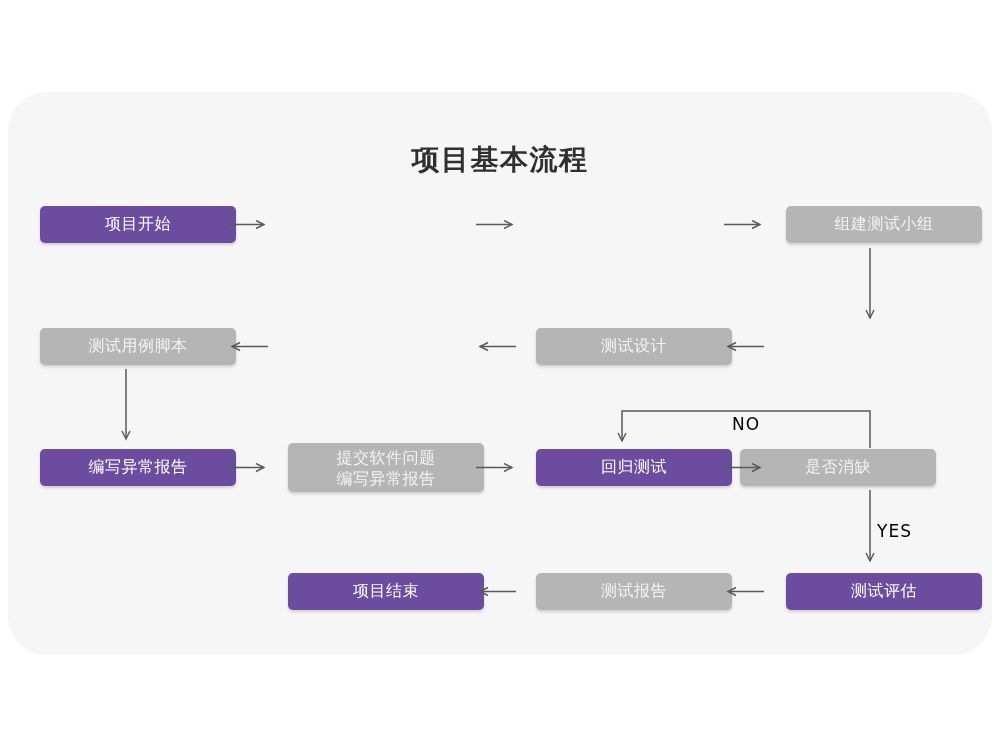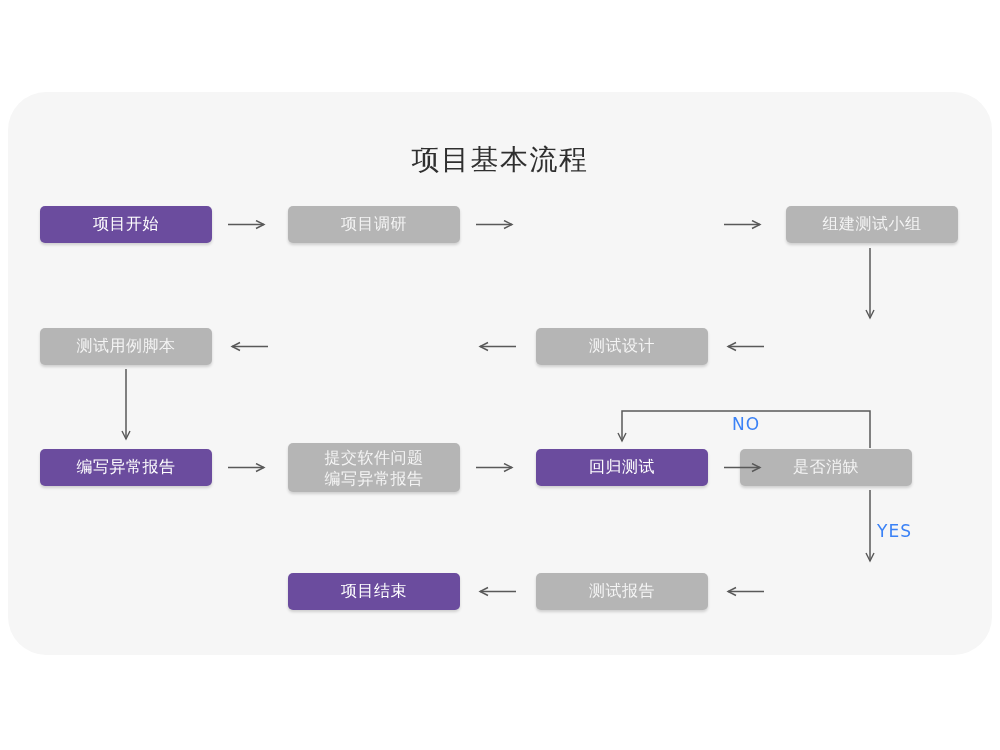--- a/index.html
+++ b/index.html
@@ -14,60 +14,57 @@
   .card {
     position: absolute; left: 8px; top: 92px;
     width: 984px; height: 563px;
     background: var(--card_bg, #f6f6f6);
     border-radius: 38px;
   }
 
   .title {
     position: absolute; left: 0; top: 141px; width: 1000px;
     text-align: center;
-    font-size: 28px; font-weight: 400; color: #2f2f2f;
+    font-size: 28px; font-weight: 700; color: #2f2f2f;
     letter-spacing: 1.5px;
   }
 
   .node {
-    position: absolute; width: 172px; height: 37px;
+    position: absolute; width: 196px; height: 37px;
     border-radius: 5px;
     display: flex; align-items: center; justify-content: center;
     font-size: 16px; letter-spacing: 0.5px;
     box-shadow: 0 2px 3px rgba(0,0,0,0.16);
     box-sizing: border-box;
   }
   .node.purple { background: var(--purple, #6b4c9e); color: #ffffff; }
   .node.gray   { background: var(--gray, #b5b5b5); color: rgba(255,255,255,0.85); }
   .node.tall   { height: 49px; flex-direction: column; line-height: 21px; }
 
   svg.arrows { position: absolute; left: 0; top: 0; pointer-events: none; }
   svg .edge { stroke: var(--arrow, #595959); fill: none; stroke-width: 1.5; }
   svg .head { stroke: var(--arrow, #595959); fill: none; stroke-width: 1.4; }
 
   .edge-label {
-    position: absolute; font-size: 17px; color: #3b82f6; letter-spacing: 1px;
+    position: absolute; font-size: 17px; color: #000000; letter-spacing: 1px;
   }
   .edge-label.no  { left: 726px; top: 414px; width: 40px; text-align: center; }
   .edge-label.yes { left: 877px; top: 521px; }
 </style>
 </head>
 <body>
 
 <div id="stage">
 
   <div class="card"></div>
 
   <div class="title">项目基本流程</div>
 
   <div class="node purple" style="left:40px;  top:206px">
       <span>项目开始</span>
-    </div>
-  <div class="node gray" style="left:288px; top:206px">
-      <span>项目调研</span>
     </div>
   <div class="node gray" style="left:786px; top:206px">
       <span>组建测试小组</span>
     </div>
 
   <div class="node gray" style="left:40px;  top:328px">
       <span>测试用例脚本</span>
     </div>
   <div class="node gray" style="left:536px; top:328px">
       <span>测试设计</span>
@@ -85,20 +82,23 @@
   </div>
   <div class="node gray" style="left:740px; top:449px">
       <span>是否消缺</span>
     </div>
 
   <div class="node purple" style="left:288px; top:573px">
       <span>项目结束</span>
     </div>
   <div class="node gray" style="left:536px; top:573px">
       <span>测试报告</span>
+    </div>
+  <div class="node purple" style="left:786px; top:573px">
+      <span>测试评估</span>
     </div>
 
   <svg class="arrows" width="1000" height="750" viewBox="0 0 1000 750">
     <defs>
       <marker id="ah" markerWidth="12" markerHeight="12" refX="9" refY="5" orient="auto" markerUnits="userSpaceOnUse">
         <path class="head" d="M1,1 L9,5 L1,9"></path>
       </marker>
     </defs>
 
     <path class="edge" d="M228,224.5 H264" marker-end="url(#ah)"></path>

